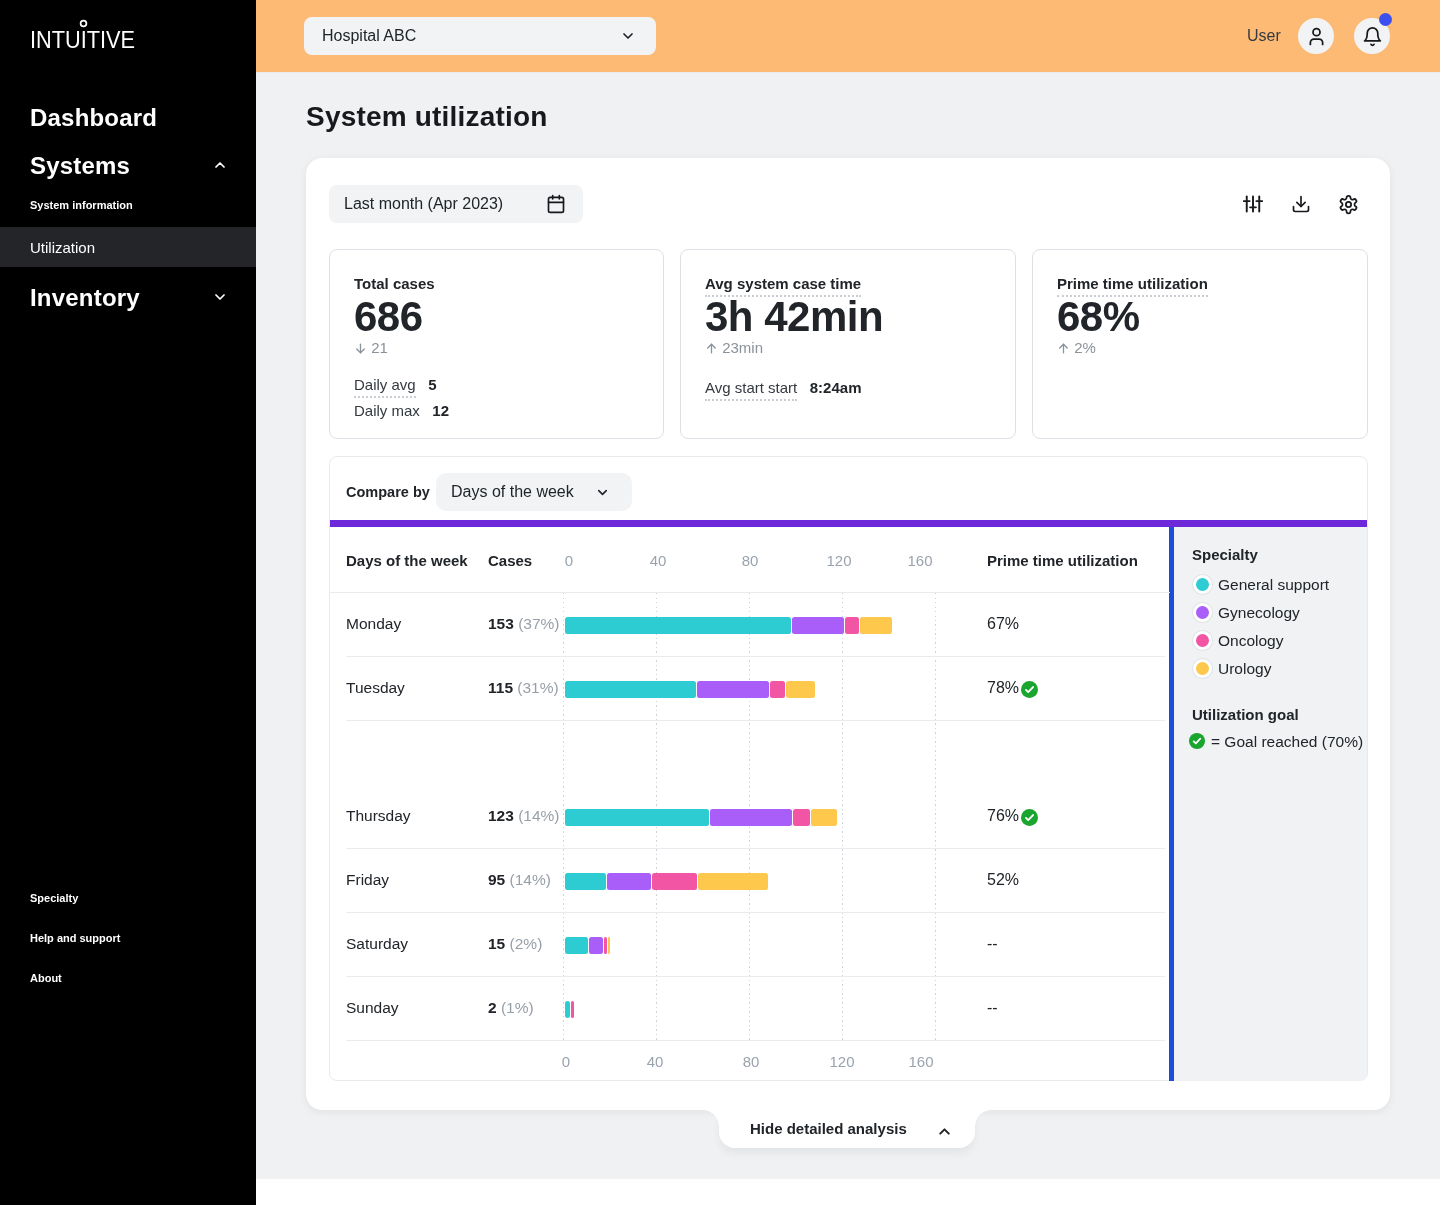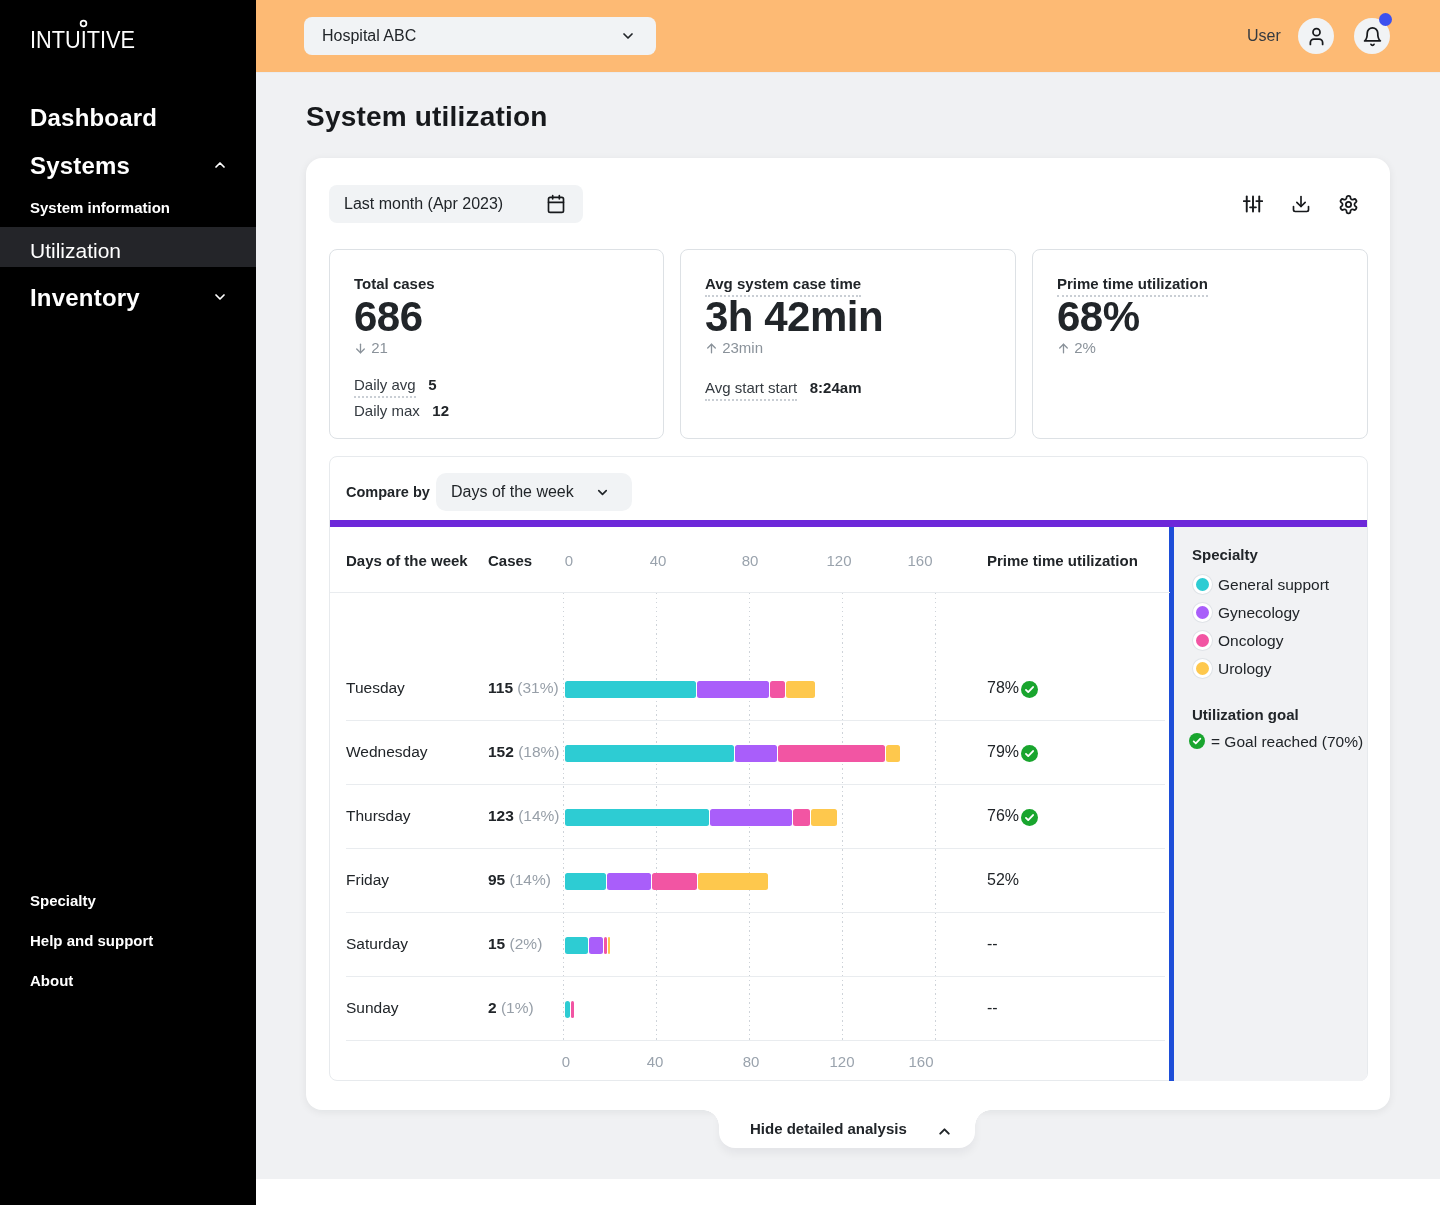--- a/index.html
+++ b/index.html
@@ -1,23 +1,23 @@
 <!DOCTYPE html>
 <html><head>
 <meta charset="utf-8">
 <title>System utilization</title>
 <style>
   * { margin:0; padding:0; box-sizing:border-box; }
   html,body { width:1440px; height:1205px; background:#fff; font-family:"Liberation Sans", sans-serif; overflow:hidden; }
   
   #sidebar { position:absolute; left:0; top:0; width:256px; height:1205px; background:#000; color:#fff; }
   .nav1 { position:absolute; left:30px; font-size:24px; font-weight:700; letter-spacing:0.2px; color:#fff; }
-  .nav2 { position:absolute; left:30px; font-size:15px; font-weight:700; color:#fff; }
+  .nav2 { position:absolute; left:30px; font-size:11px; font-weight:700; color:#fff; }
   #utilrow { position:absolute; left:0; top:227px; width:256px; height:40px; background:#242529; }
-  #utilrow span { position:absolute; left:30px; top:12px; font-size:21px; font-weight:400; color:#fff; }
+  #utilrow span { position:absolute; left:30px; top:12px; font-size:15px; font-weight:400; color:#fff; }
   .schev { position:absolute; left:212px; }
   
   #topbar { position:absolute; left:256px; top:0; width:1256px; height:73px; background:#fdba74; border-bottom:1px solid #e9ecef; }
   #hosp { position:absolute; left:48px; top:17px; width:352px; height:38px; background:#f1f3f5; border-radius:8px; }
   #hosp .t { position:absolute; left:18px; top:10px; font-size:16px; color:#212529; }
   #hosp svg { position:absolute; right:20px; top:11px; }
   #userlbl { position:absolute; left:991px; top:27px; width:66px; font-size:16px; color:#343a40; }
   .iconcirc { position:absolute; top:18px; width:36px; height:36px; border-radius:50%; background:#f1f3f5; display:flex; align-items:center; justify-content:center; }
   #bluedot { position:absolute; left:1123px; top:13px; width:13px; height:13px; border-radius:50%; background:#3c50ef; }
   
@@ -229,45 +229,41 @@
           <span class="axlab" style="left:420px; top:25px;">80</span>
           <span class="axlab" style="left:509px; top:25px;">120</span>
           <span class="axlab" style="left:590px; top:25px;">160</span>
           <span class="th" style="left:657px;">Prime time utilization</span>
         </div>
         <div class="grid" style="left:233px;"></div>
         <div class="grid" style="left:326px;"></div>
         <div class="grid" style="left:419px;"></div>
         <div class="grid" style="left:512px;"></div>
         <div class="grid" style="left:605px;"></div>
+        <div class="trow" style="top:66px;">
+          <span class="day">Monday</span>
+          <span class="cases"><b>153</b> <i>(37%)</i></span>
+          <div class="bar">
+              <span class="c-teal" style="width:226px;"></span>
+              <span class="c-pur" style="width:52px;"></span>
+              <span class="c-pink" style="width:14px;"></span>
+              <span class="c-yel" style="width:32px;"></span>
+            </div>
+          <span class="pct">67%</span>
+        </div>
         <div class="trow" style="top:130px;">
           <span class="day">Tuesday</span>
           <span class="cases"><b>115</b> <i>(31%)</i></span>
           <div class="bar">
               <span class="c-teal" style="width:131px;"></span>
               <span class="c-pur" style="width:72px;"></span>
               <span class="c-pink" style="width:15px;"></span>
               <span class="c-yel" style="width:29px;"></span>
             </div>
           <span class="pct">78%</span>
-          <svg class="chk" width="17" height="17" viewBox="0 0 24 24">
-              <circle cx="12" cy="12" r="12" fill="#19a52e"></circle>
-              <path d="M7 12.5l3.2 3.2L17 8.5" fill="none" stroke="#fff" stroke-width="2.6" stroke-linecap="round" stroke-linejoin="round"></path>
-            </svg>
-        </div>
-        <div class="trow" style="top:194px;">
-          <span class="day">Wednesday</span>
-          <span class="cases"><b>152</b> <i>(18%)</i></span>
-          <div class="bar">
-              <span class="c-teal" style="width:169px;"></span>
-              <span class="c-pur" style="width:42px;"></span>
-              <span class="c-pink" style="width:107px;"></span>
-              <span class="c-yel" style="width:14px;"></span>
-            </div>
-          <span class="pct">79%</span>
           <svg class="chk" width="17" height="17" viewBox="0 0 24 24">
               <circle cx="12" cy="12" r="12" fill="#19a52e"></circle>
               <path d="M7 12.5l3.2 3.2L17 8.5" fill="none" stroke="#fff" stroke-width="2.6" stroke-linecap="round" stroke-linejoin="round"></path>
             </svg>
         </div>
         <div class="trow" style="top:258px;">
           <span class="day">Thursday</span>
           <span class="cases"><b>123</b> <i>(14%)</i></span>
           <div class="bar">
               <span class="c-teal" style="width:144px;"></span>

